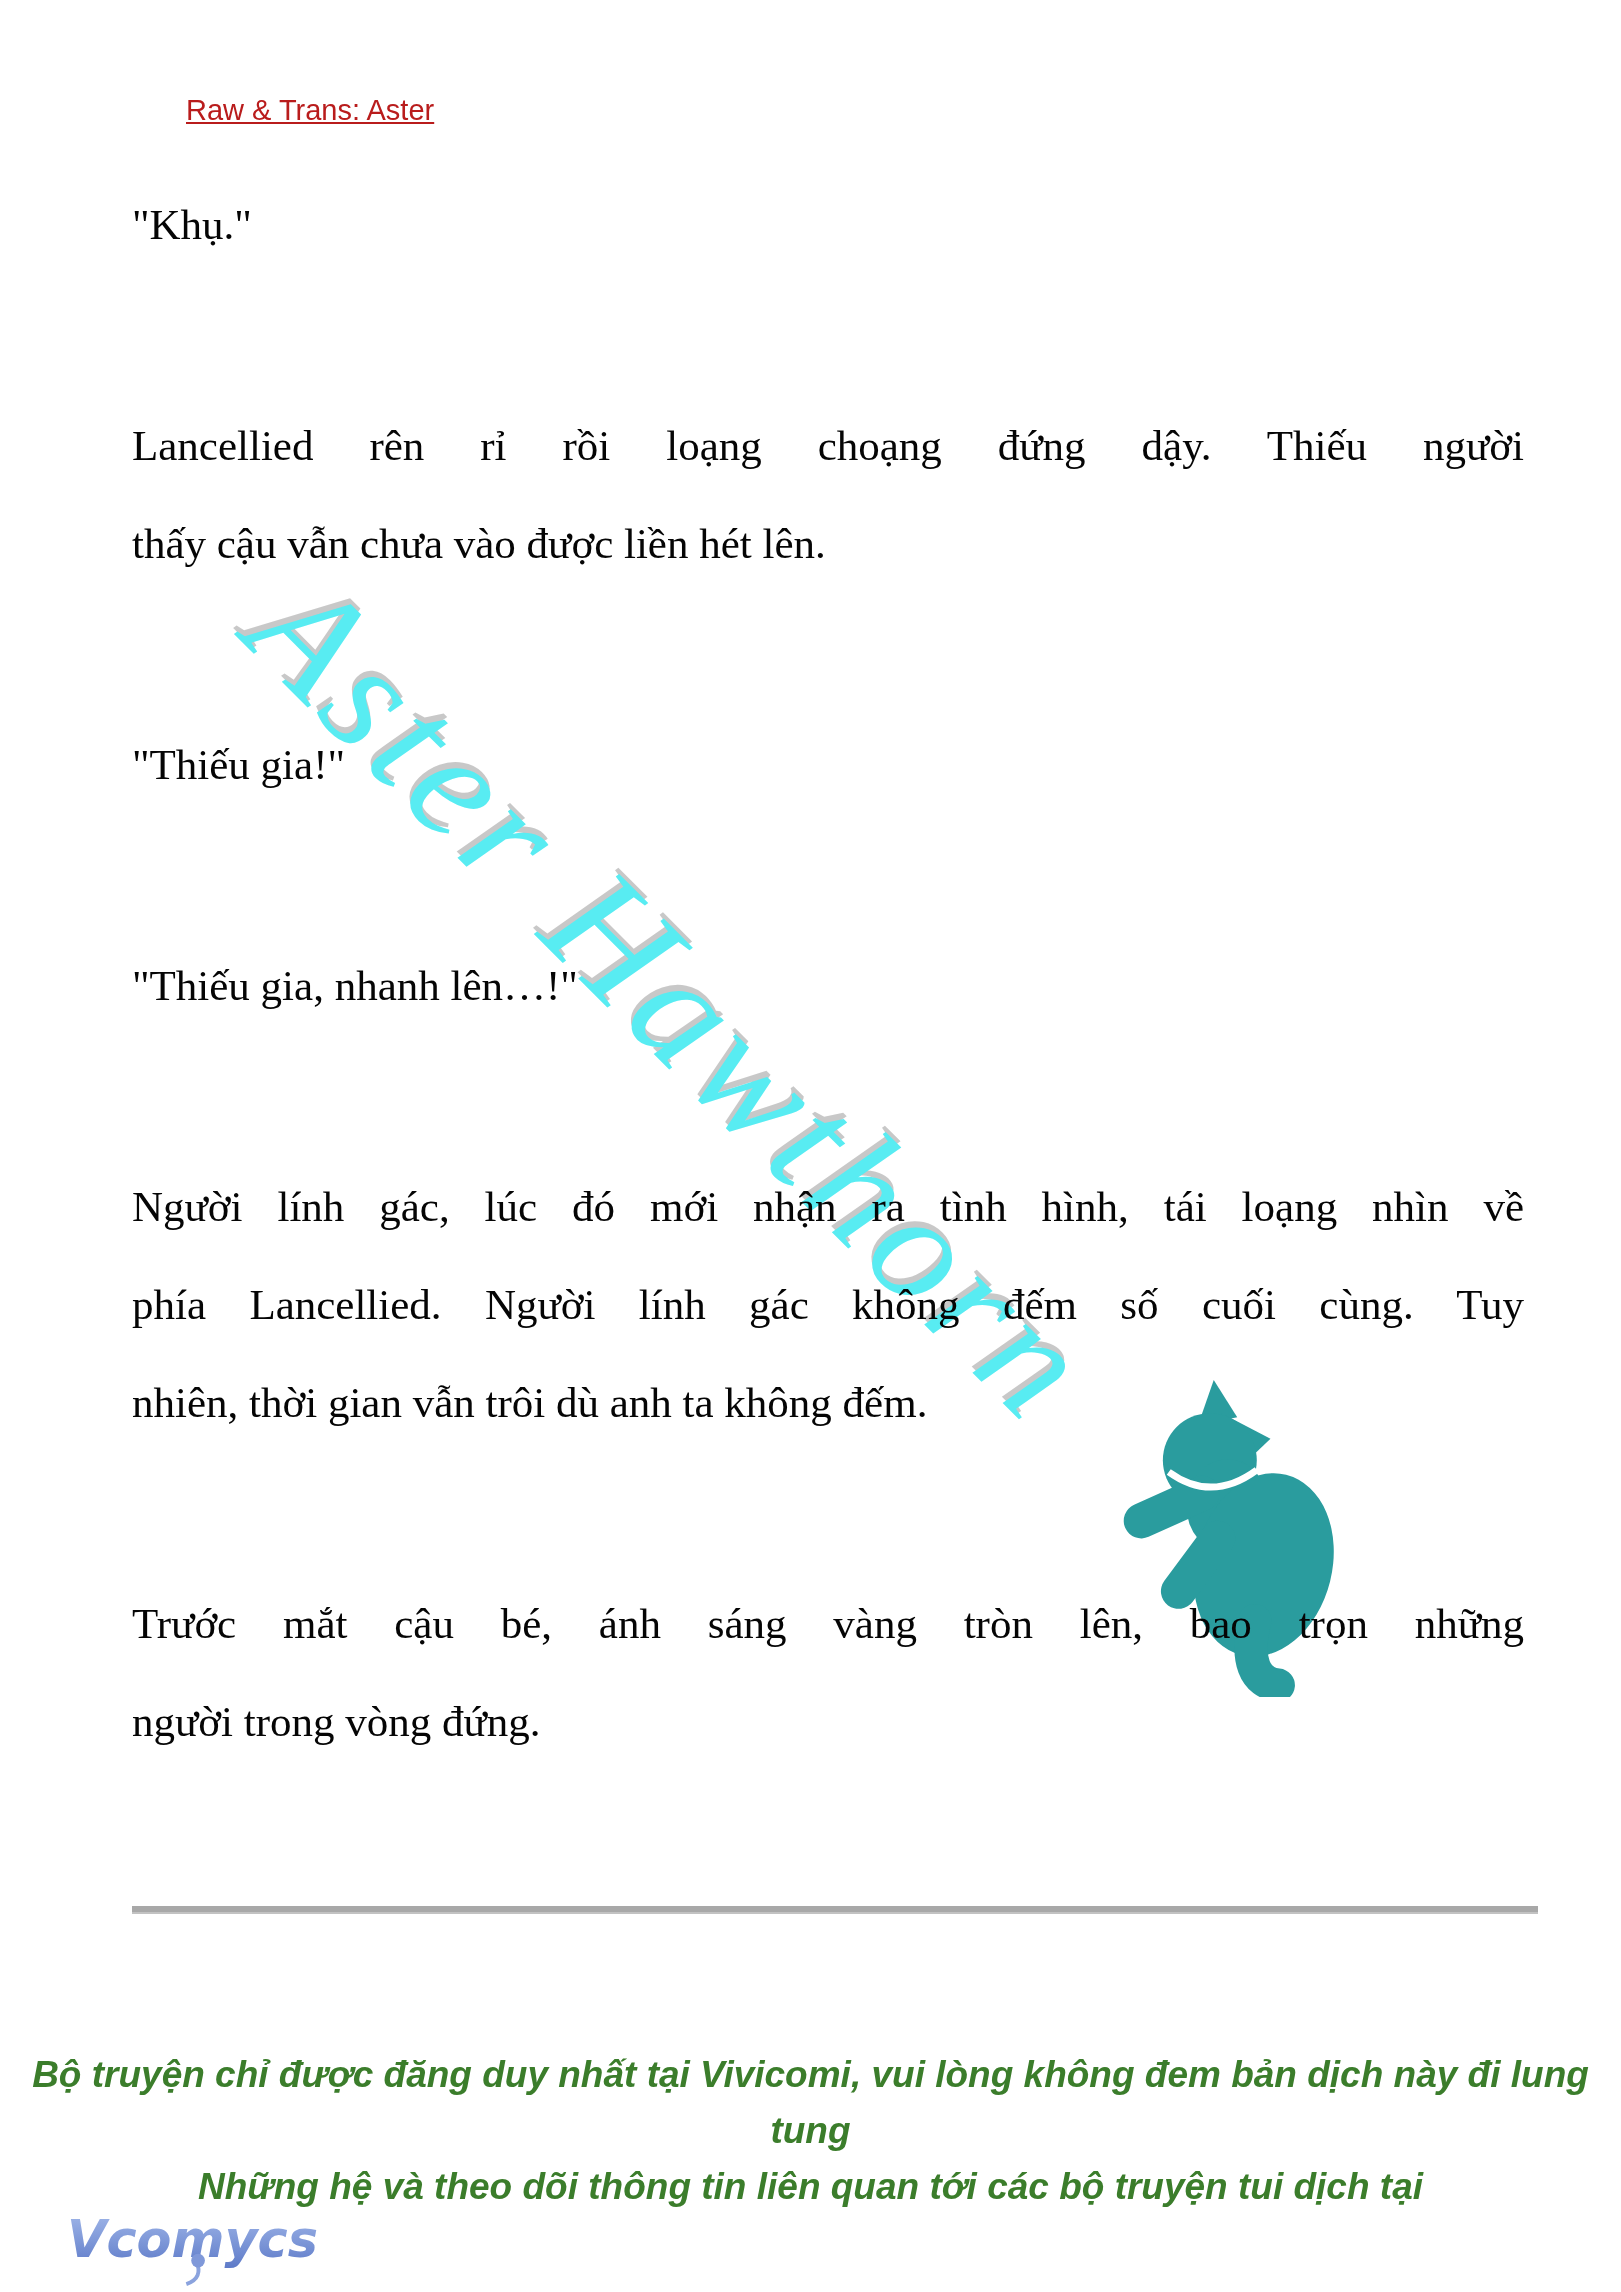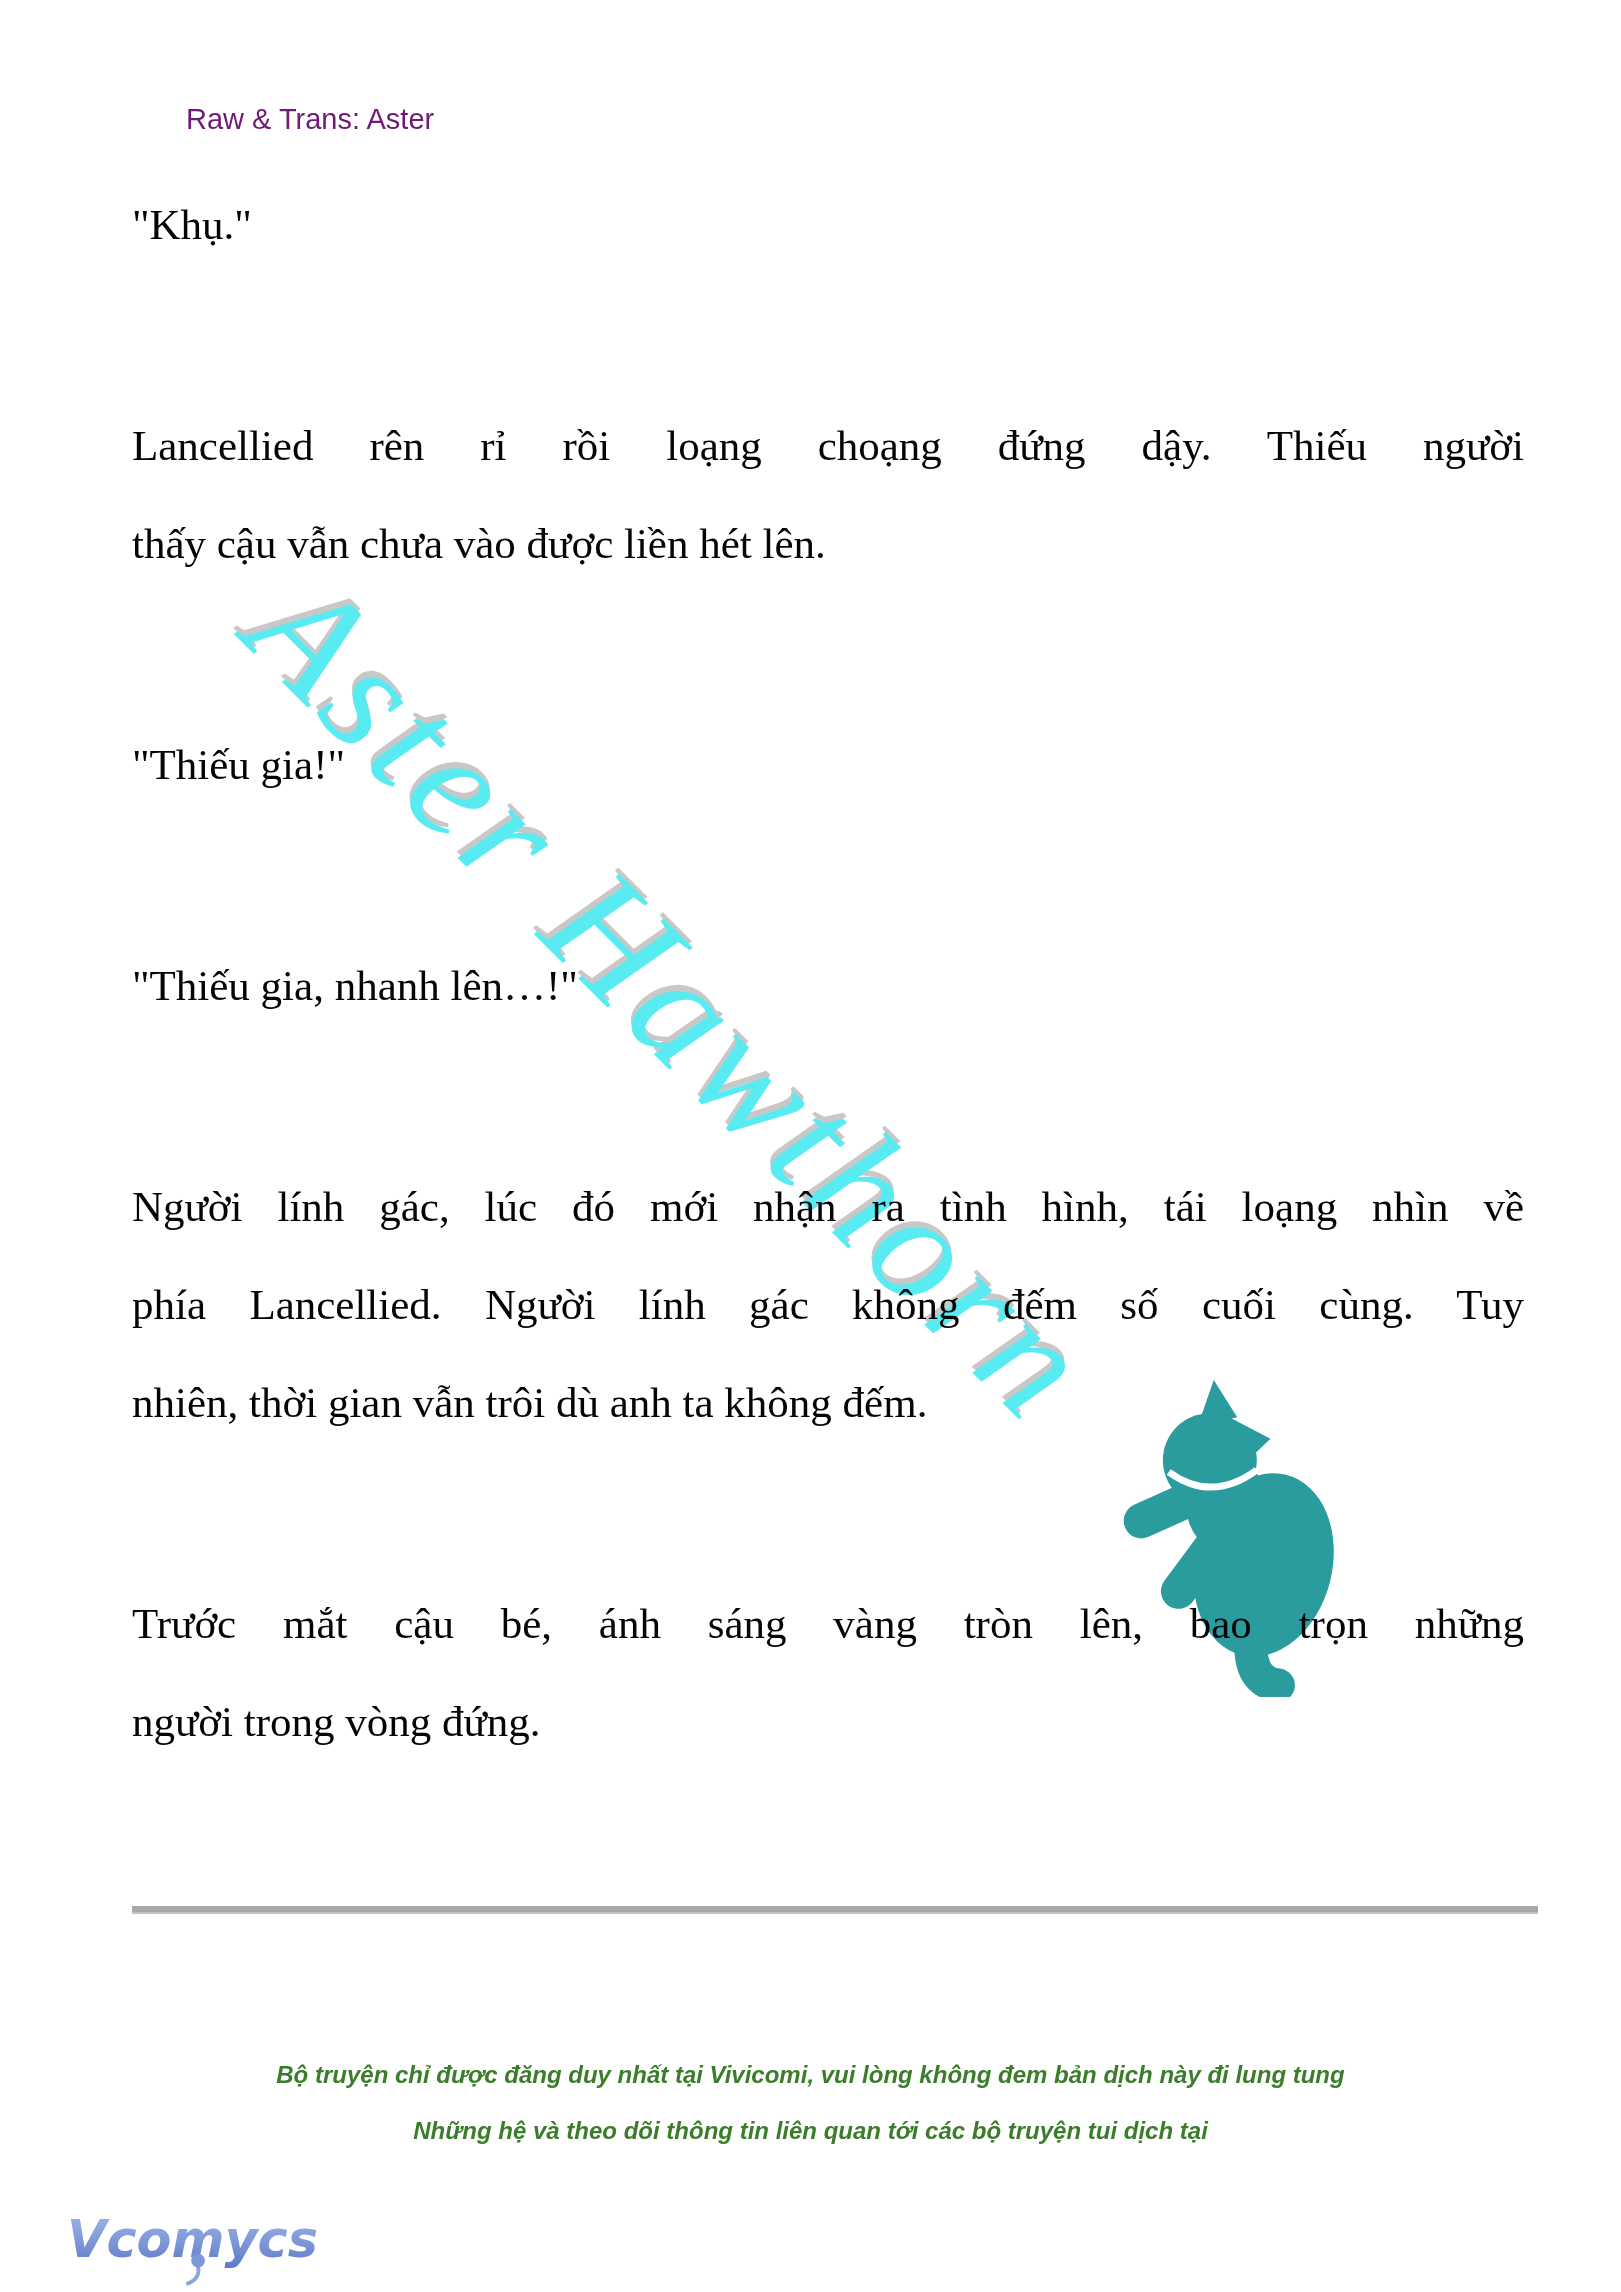--- a/index.html
+++ b/index.html
@@ -4,24 +4,25 @@
 <style>
   html,body{margin:0;padding:0;background:#e9e9e9;}
   .page{
     position:relative;
     width:1621px;height:2293px;
     background:#ffffff;
     overflow:hidden;
     font-family:"Liberation Serif", serif;
   }
   .credit{
-    position:absolute;left:186px;top:103px;
+    position:absolute;left:186px;top:94px;
     font-family:"Liberation Sans", sans-serif;
-    font-size:29px;color:#701a75;
+    font-size:29px;color:#b91c1c;
     z-index:3;
+    text-decoration:underline;
   }
   .watermark{
     position:absolute;left:341px;top:539px;
     transform:rotate(45deg);
     transform-origin:0 0;
     font-family:"Liberation Serif", serif;
     font-style:italic;
     font-size:157px;
     letter-spacing:7.8px;
     white-space:nowrap;
@@ -54,21 +55,21 @@
     width:1406px;height:5.9px;
     background:#a8a8a8;
     border-bottom:2px solid #c2c2c2;
     z-index:2;
   }
   .footer{
     position:absolute;left:0;top:2047px;width:1621px;
     text-align:center;
     font-family:"Liberation Sans", sans-serif;
     font-weight:bold;font-style:italic;
-    font-size:24px;line-height:56px;
+    font-size:37px;line-height:56px;
     color:#3b7d2b;
     z-index:2;
   }
   .logo{
     position:absolute;left:49px;top:2200px;
     z-index:2;
   }
 </style>
 </head>
 <body>

